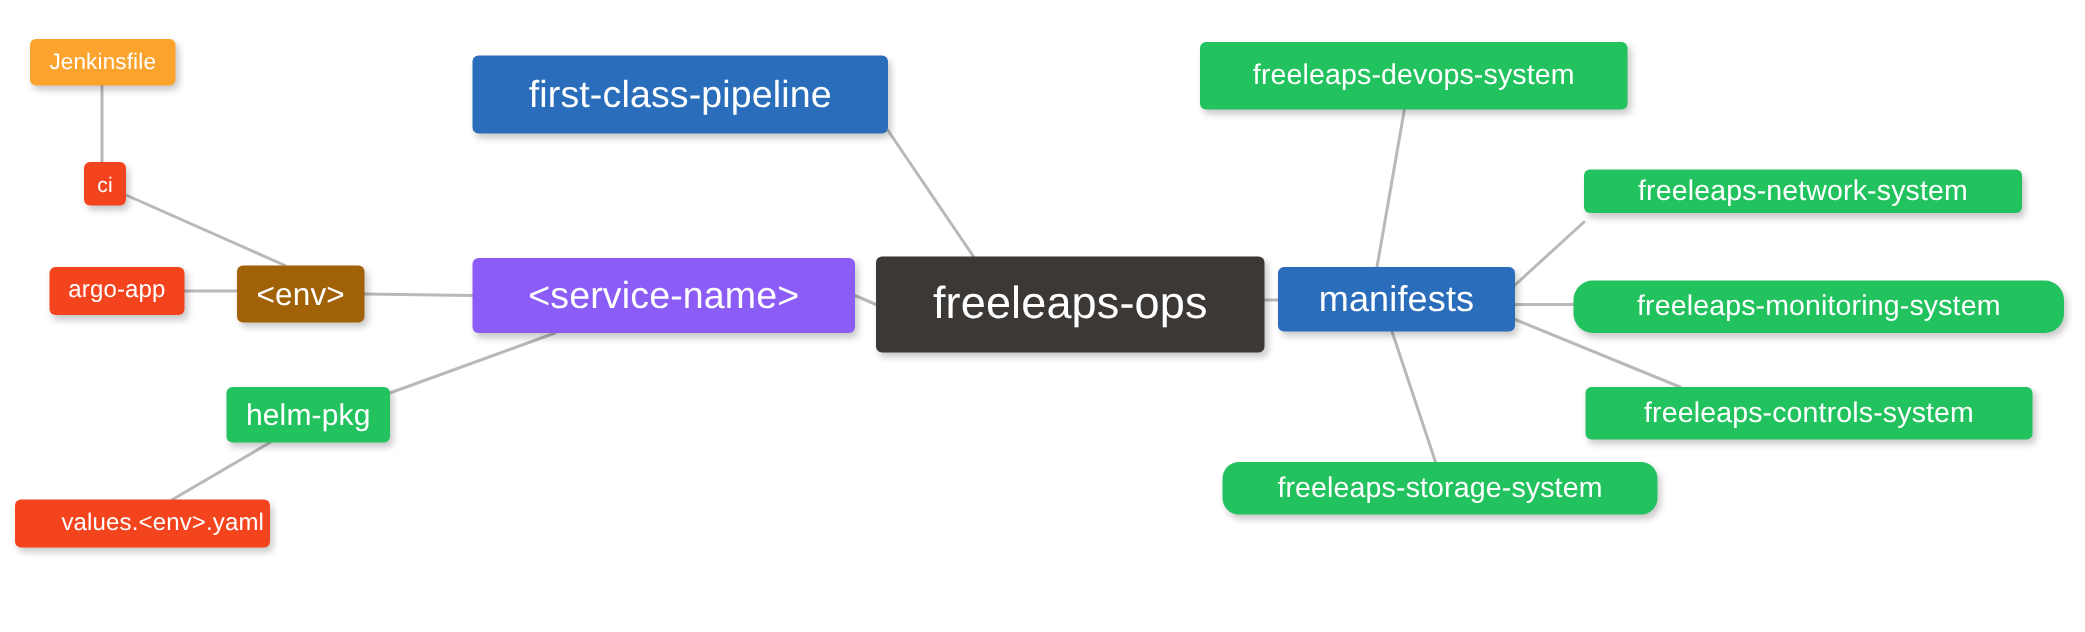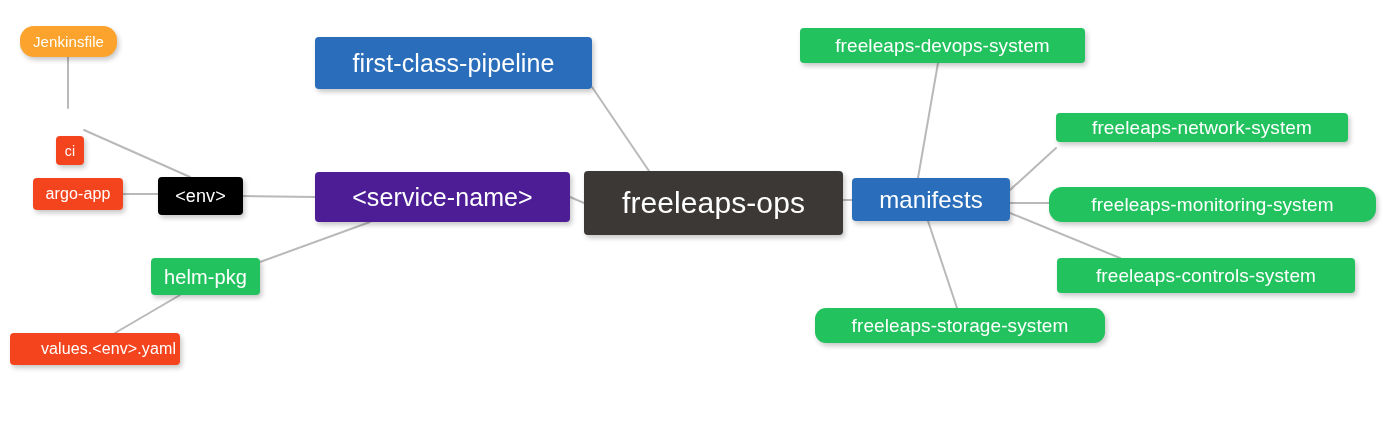--- a/index.html
+++ b/index.html
@@ -70,48 +70,48 @@
       <path class="edge" d="M 918 178 L 938 63" stroke="#b9b9b9"></path>
       <path class="edge" d="M 1010 190 L 1056 148" stroke="#b9b9b9"></path>
       <path class="edge" d="M 1010 203 L 1049 203" stroke="#b9b9b9"></path>
       <path class="edge" d="M 1010 213 L 1120 258" stroke="#b9b9b9"></path>
       <path class="edge" d="M 928 221 L 957 308" stroke="#b9b9b9"></path>
     </svg>
   <div id="node-layer">
       <div class="node" style="left: 584px; top: 171px; width: 259px; height: 64px; background: rgb(59, 56, 54); font-size: 30px; color: rgb(255, 255, 255);">
         <span class="node-label">freeleaps-ops</span>
       </div>
-      <div class="node" style="left: 315px; top: 172px; width: 255px; height: 50px; background: #4c1d95; font-size: 25px; color: rgb(255, 255, 255);">
+      <div class="node" style="left: 315px; top: 172px; width: 255px; height: 50px; background: #8b5cf6; font-size: 25px; color: rgb(255, 255, 255);">
         <span class="node-label">&lt;service-name&gt;</span>
       </div>
       <div class="node" style="left: 315px; top: 37px; width: 277px; height: 52px; background: rgb(42, 110, 187); font-size: 25px; color: rgb(255, 255, 255);">
         <span class="node-label">first-class-pipeline</span>
       </div>
       <div class="node" style="left: 852px; top: 178px; width: 158px; height: 43px; background: rgb(42, 110, 187); font-size: 24px; color: rgb(255, 255, 255);">
         <span class="node-label">manifests</span>
       </div>
-      <div class="node" style="left: 158px; top: 177px; width: 85px; height: 38px; background: #000000; font-size: 18px; color: rgb(255, 255, 255);">
+      <div class="node" style="left: 158px; top: 177px; width: 85px; height: 38px; background: #a16207; font-size: 21px; color: rgb(255, 255, 255);">
         <span class="node-label">&lt;env&gt;</span>
       </div>
       <div class="node" style="left: 151px; top: 258px; width: 109px; height: 37px; background: rgb(34, 195, 94); font-size: 20px; color: rgb(255, 255, 255); align-items: center;">
         <span class="node-label">helm-pkg</span>
       </div>
-      <div class="node" style="left: 20px; top: 26px; width: 97px; height: 31px; background: rgb(251, 163, 44); font-size: 15px; color: rgb(255, 255, 255); border-radius: 14px;">
+      <div class="node" style="left: 20px; top: 26px; width: 97px; height: 31px; background: rgb(251, 163, 44); font-size: 15px; color: rgb(255, 255, 255);">
         <span class="node-label">Jenkinsfile</span>
       </div>
-      <div class="node" style="left: 56px; top: 108px; width: 28px; height: 29px; background: rgb(244, 68, 30); font-size: 14px; color: rgb(255, 255, 255); margin-top: 28px;">
+      <div class="node" style="left: 56px; top: 108px; width: 28px; height: 29px; background: rgb(244, 68, 30); font-size: 14px; color: rgb(255, 255, 255);">
         <span class="node-label">ci</span>
       </div>
       <div class="node" style="left: 33px; top: 178px; width: 90px; height: 32px; background: rgb(244, 68, 30); font-size: 16px; color: rgb(255, 255, 255);">
         <span class="node-label">argo-app</span>
       </div>
       <div class="node" style="left: 10px; top: 333px; width: 170px; height: 32px; background: rgb(244, 68, 30); font-size: 16px; color: rgb(255, 255, 255); padding-left: 27px;">
         <span class="node-label">values.&lt;env&gt;.yaml</span>
       </div>
-      <div class="node" style="left: 800px; top: 28px; width: 285px; height: 35px; background: rgb(34, 195, 94); font-size: 19px; color: rgb(255, 255, 255);">
+      <div class="node" style="left: 800px; top: 28px; width: 285px; height: 45px; background: rgb(34, 195, 94); font-size: 19px; color: rgb(255, 255, 255);">
         <span class="node-label">freeleaps-devops-system</span>
       </div>
       <div class="node" style="left: 1056px; top: 113px; width: 292px; height: 29px; background: rgb(34, 195, 94); font-size: 19px; color: rgb(255, 255, 255);">
         <span class="node-label">freeleaps-network-system</span>
       </div>
       <div class="node" style="left: 1049px; top: 187px; width: 327px; height: 35px; background: rgb(34, 195, 94); font-size: 19px; color: rgb(255, 255, 255); border-radius: 13px;">
         <span class="node-label">freeleaps-monitoring-system</span>
       </div>
       <div class="node" style="left: 1057px; top: 258px; width: 298px; height: 35px; background: rgb(34, 195, 94); font-size: 19px; color: rgb(255, 255, 255); text-align: right;">
         <span class="node-label">freeleaps-controls-system</span>

